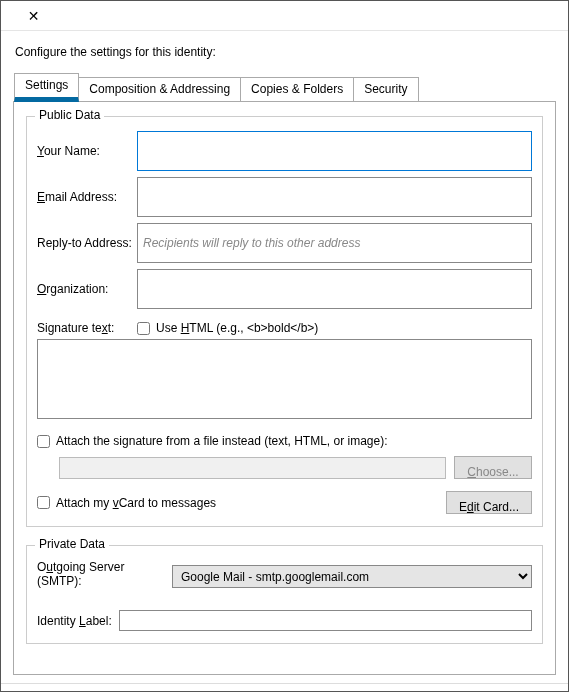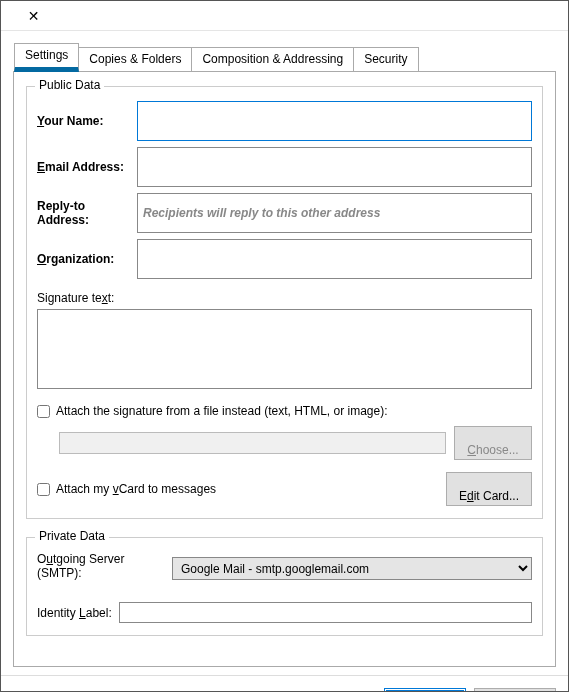--- a/index.html
+++ b/index.html
@@ -86,21 +86,20 @@
     position: absolute;
     top: -9px;
     left: 8px;
     background: #fff;
     padding: 0 4px;
   }
   .row {
     display: flex;
     align-items: center;
     margin-bottom: 6px;
-    font-weight: bold;
   }
   .row label.fieldlabel {
     width: 100px;
     flex-shrink: 0;
   }
   .row .input {
     flex: 1;
     height: 21px;
     border: 1px solid #888;
     padding: 19px 5px;
@@ -152,21 +151,21 @@
     border: 1px solid #bbb;
     background: #f0f0f0;
     margin-left: 22px;
   }
   .btn {
     min-width: 78px;
     height: 23px;
     border: 1px solid #adadad;
     background: #e1e1e1;
     font: inherit;
-    padding: 16px 12px;
+    padding: 8px 12px;
     cursor: pointer;
   }
   .btn:disabled, .btn.disabled {
     color: #888;
   }
   .vcardrow {
     display: flex;
     align-items: center;
     justify-content: space-between;
   }
@@ -216,25 +215,26 @@
 </head>
 <body>
 
 <div class="titlebar">
   <div class="close">
     <span>✕</span>
   </div>
 </div>
 
 <div class="content">
+  <div class="intro">Configure the settings for this identity:</div>
 
   <div class="tabs">
     <div class="tab active"><span>Settings</span></div>
+    <div class="tab"><span>Composition &amp; Addressing</span></div>
     <div class="tab"><span>Copies &amp; Folders</span></div>
-    <div class="tab"><span>Composition &amp; Addressing</span></div>
     <div class="tab"><span>Security</span></div>
   </div>
 
   <div class="tabpanel">
 
     <div class="group">
       <span class="legend">Public Data</span>
 
       <div class="row">
         <label class="fieldlabel"><span class="underline">Y</span><span>our Name:</span></label>
@@ -251,20 +251,24 @@
         <input class="input" type="text" placeholder="Recipients will reply to this other address" style="">
       </div>
 
       <div class="row">
         <label class="fieldlabel"><span class="underline">O</span><span>rganization:</span></label>
         <input class="input" type="text" value="" style="">
       </div>
 
       <div class="sigrow">
         <label class="fieldlabel"><span>Signature te</span><span class="underline">x</span><span>t:</span></label>
+        <label class="chk">
+          <input type="checkbox" style="">
+          <span><span>Use </span><span class="underline">H</span><span>TML (e.g., &lt;b&gt;bold&lt;/b&gt;)</span></span>
+        </label>
       </div>
 
       <textarea class="sigtext" style=""></textarea>
 
       <label class="chk">
         <input type="checkbox" style="">
         <span><span>Attach the si</span><span class="underline">g</span><span>nature from a file instead (text, HTML, or image):</span></span>
       </label>
 
       <div class="filerow">

